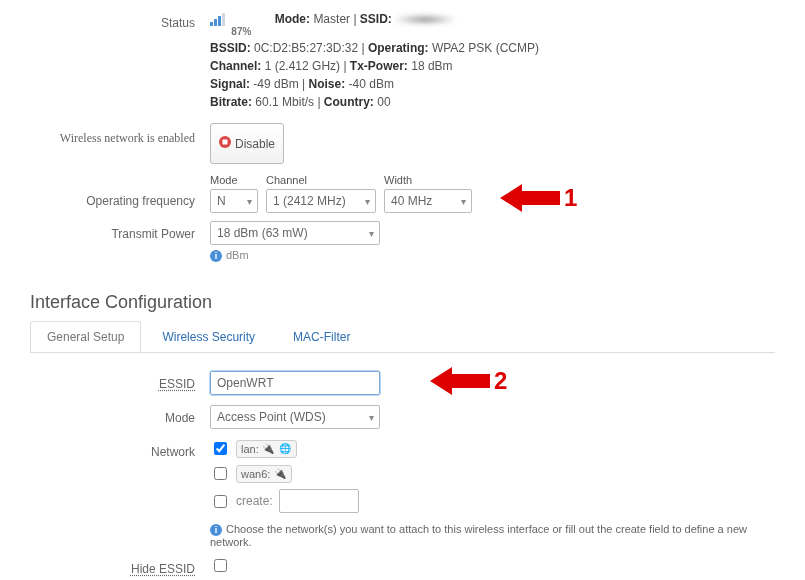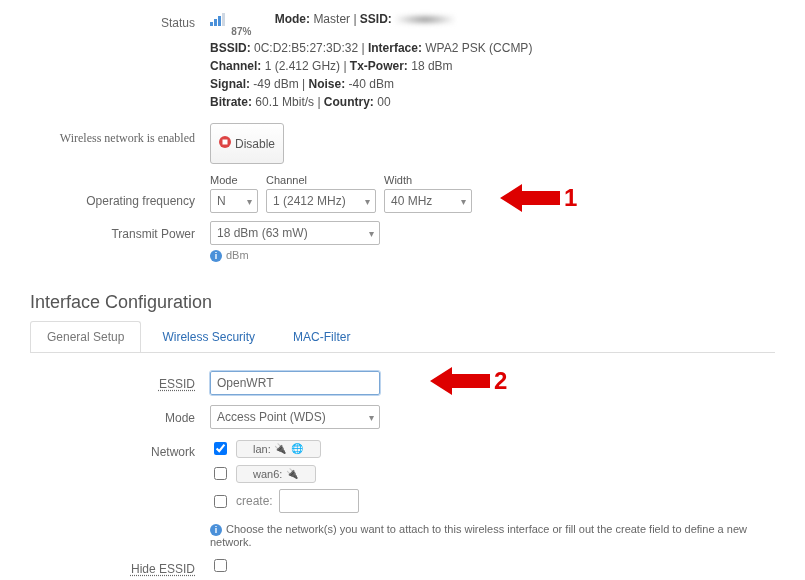--- a/index.html
+++ b/index.html
@@ -70,21 +70,21 @@
   }
   .tab.active {
     border-color: #ddd; background: #fff; color: #777;
     border-radius: 3px 3px 0 0;
   }
   .underline-label { text-decoration: underline dotted; text-underline-offset: 2px; }
   .net-item { display: flex; align-items: center; gap: 6px; margin-bottom: 6px; }
   .net-badge {
     display: inline-flex; align-items: center; gap: 4px;
     border: 1px solid #ccc; border-radius: 3px;
-    padding: 2px 16px; background: #f5f5f5; font-size: 11px; color: #666;
+    padding: 2px 4px; background: #f5f5f5; font-size: 11px; color: #666;
   }
   .smudge {
     display:inline-block; width:60px; height:11px;
     background: radial-gradient(ellipse at center, #999 0%, rgba(200,200,200,0.1) 70%);
     filter: blur(2px); border-radius: 3px; vertical-align: middle;
   }
   .mini-ic { font-size: 10px; }
   .arrow-ann {
     position: absolute; display: flex; align-items: center; gap: 4px;
     color: #d00; font-weight: bold; font-size: 24px; pointer-events:none;
@@ -106,21 +106,21 @@
           <rect x="4" y="7" width="3" height="7" fill="#4a90d9"></rect>
           <rect x="8" y="4" width="3" height="10" fill="#4a90d9"></rect>
           <rect x="12" y="1" width="3" height="13" fill="#cfd8e3"></rect>
         </svg>
     </span>
     <span class="pct">87%</span>
     <span>
       <b>Mode:</b> <span>Master</span> |
       <b>SSID:</b> <span class="smudge"></span><br>
       <b>BSSID:</b> <span>0C:D2:B5:27:3D:32</span> |
-      <b>Interface:</b> <span>WPA2 PSK (CCMP)</span><br>
+      <b>Operating:</b> <span>WPA2 PSK (CCMP)</span><br>
       <b>Channel:</b> <span>1 (2.412 GHz)</span> |
       <b>Tx-Power:</b> <span>18 dBm</span><br>
       <b>Signal:</b> <span>-49 dBm</span> |
       <b>Noise:</b> <span>-40 dBm</span><br>
       <b>Bitrate:</b> <span>60.1 Mbit/s</span> |
       <b>Country:</b> <span>00</span>
     </span>
   </div>
 </div>
 

